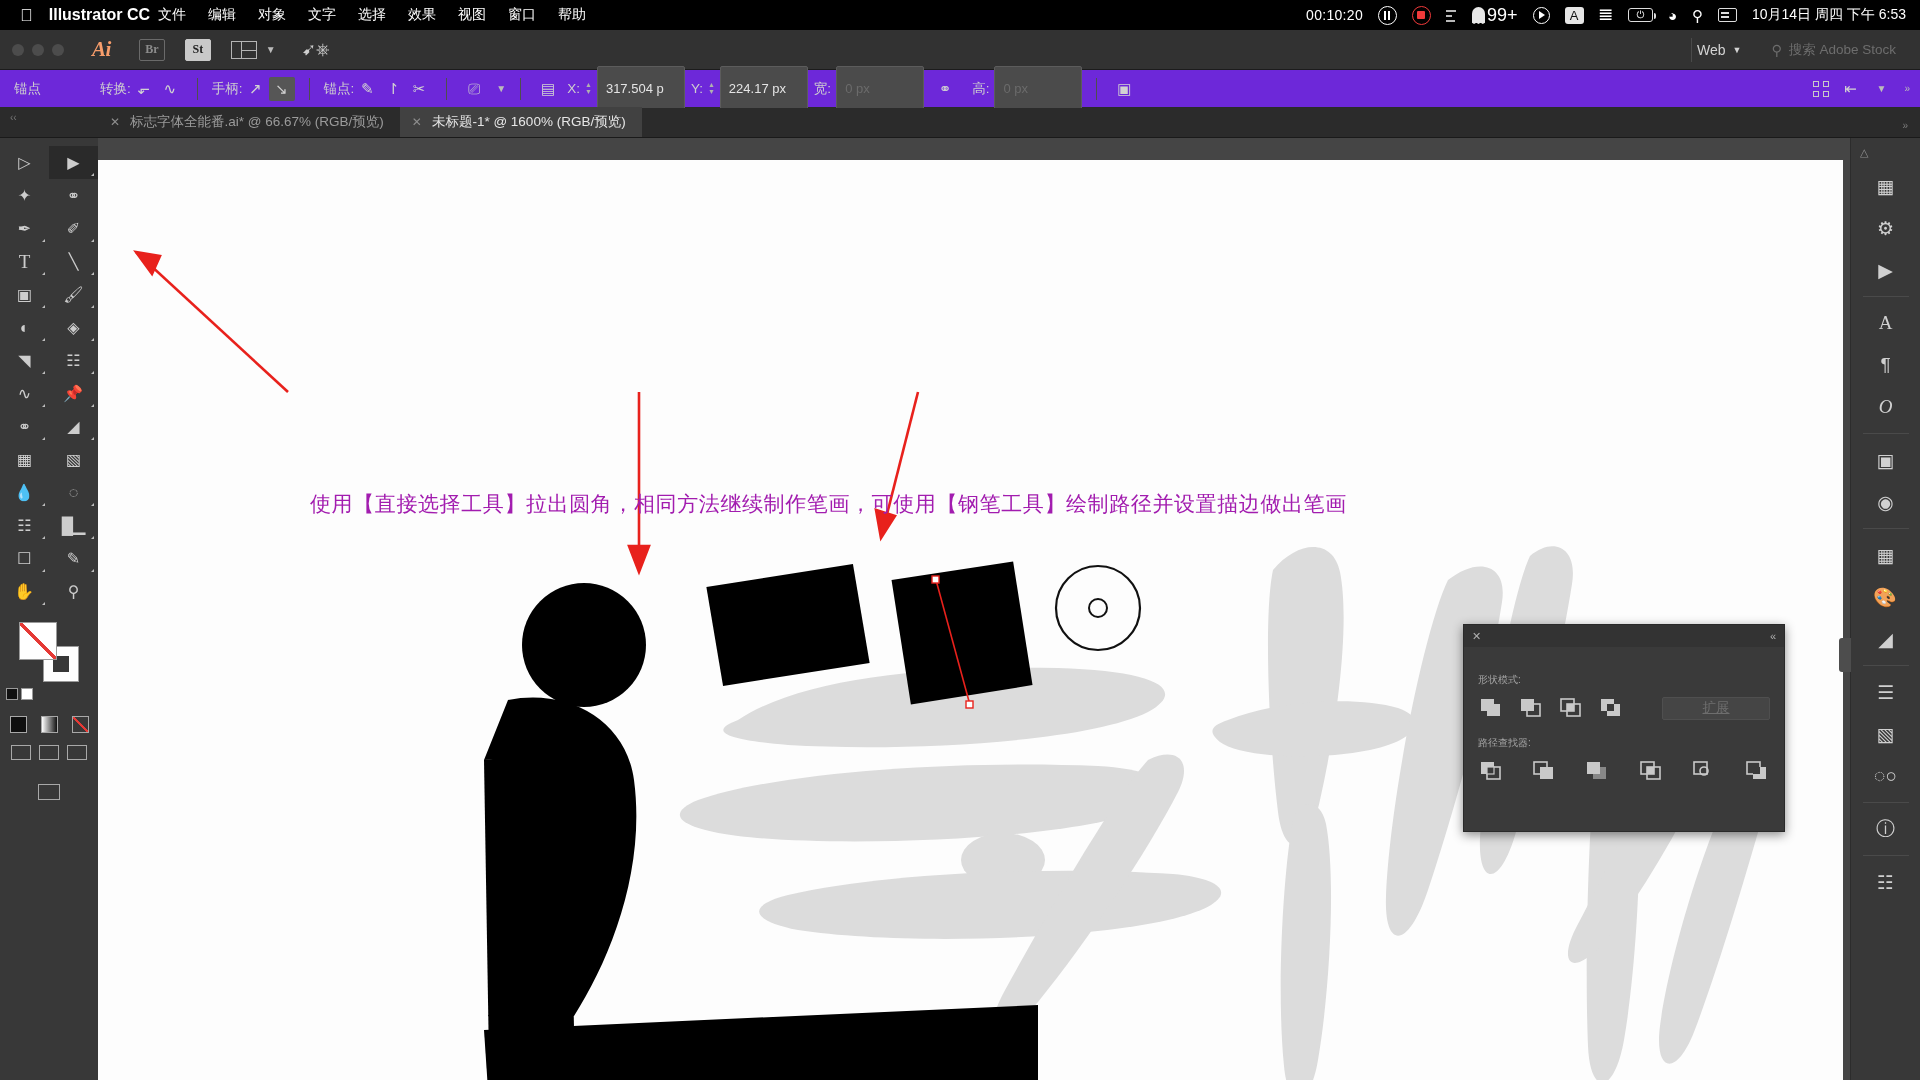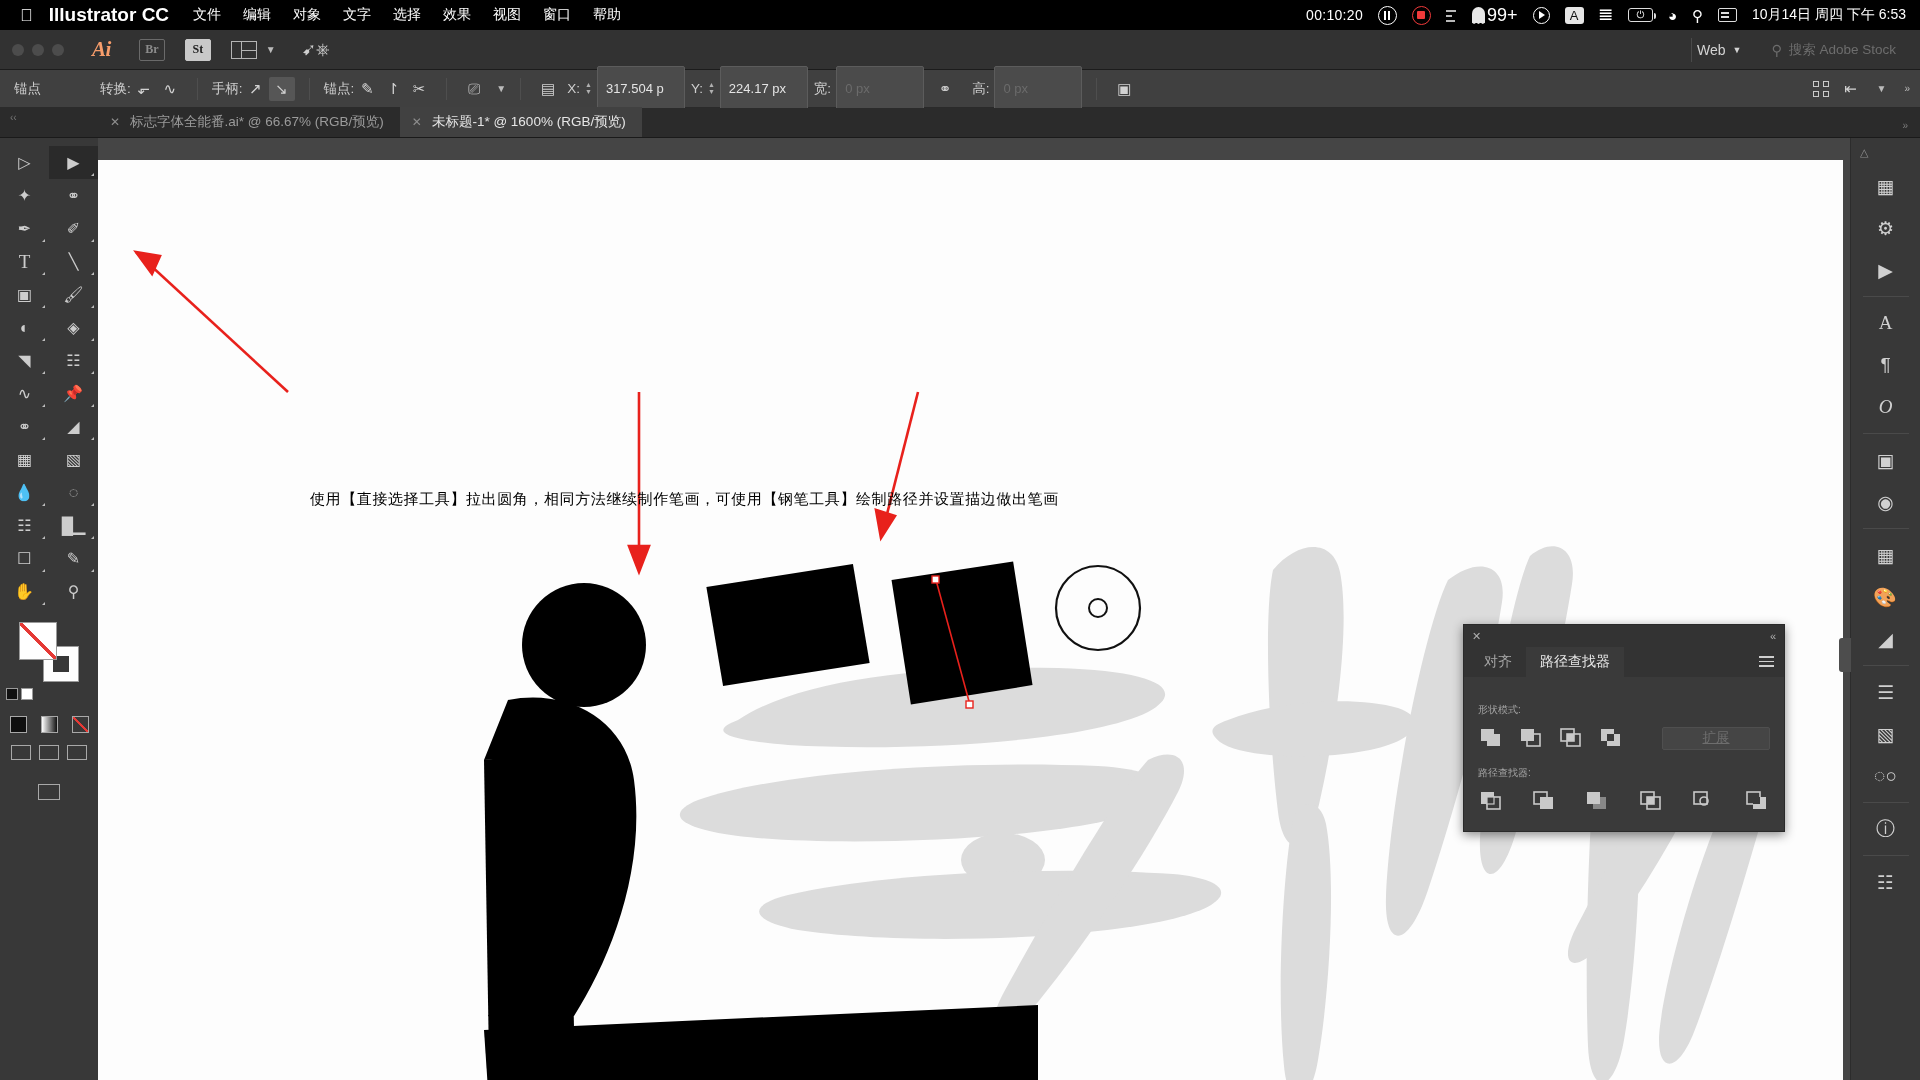--- a/index.html
+++ b/index.html
@@ -11,21 +11,21 @@
   }
   .app { position:relative; width:1920px; height:1080px; }
 
   
   .macbar {
     position:absolute; left:0; top:0; width:1920px; height:30px;
     background:#000; display:flex; align-items:center;
     padding:0 10px; color:#fff; font-size:14px;
   }
   .macbar .apple { font-size:17px; margin:0 16px 0 10px; line-height:1; }
-  .macbar .appname { font-weight:bold; margin-right:24px; font-size:19px; }
+  .macbar .appname { font-weight:bold; margin-right:8px; font-size:16px; }
   .macbar .mitem { margin-right:22px; font-size:14px; white-space:nowrap; }
   .macbar .spacer { flex:1; }
   .macbar .right { display:flex; align-items:center; gap:15px; padding-right:4px; }
   .rec-time { font-size:14px; letter-spacing:.3px; }
   .circ-btn {
     width:19px; height:19px; border-radius:50%; border:1.6px solid #fff;
     display:flex; align-items:center; justify-content:center;
   }
   .circ-btn.rec { border-color:#f03a3a; }
   .pause-ic { width:7px; height:9px; position:relative; }
@@ -120,21 +120,21 @@
   }
   .searchbox {
     display:flex; align-items:center; gap:7px; margin:0 24px 0 30px;
     color:#6d6d6d; font-size:13.5px;
   }
   .searchbox .sic { font-size:14px; }
 
   
   .ctrlbar {
     position:absolute; left:0; top:70px; width:1920px; height:38px;
-    background:#404040; display:flex; align-items:center;
+    background:#6d28d9; display:flex; align-items:center;
     border-bottom:1px solid #2a2a2a; padding-left:14px; font-size:13.5px;
     color:#cfcfcf;
   }
   .ctrlbar .lbl { white-space:nowrap; }
   .cdiv { width:1px; height:22px; background:#4e4e4e; margin:0 14px; }
   .icbtn {
     width:26px; height:24px; display:flex; align-items:center; justify-content:center;
     color:#d2d2d2; font-size:15px; border-radius:2px;
   }
   .icbtn.sel { background:#565656; }
@@ -211,22 +211,22 @@
   
   .canvas {
     position:absolute; left:98px; top:138px; right:70px; bottom:0;
     background:#454545; overflow:hidden;
   }
   .artboard {
     position:absolute; left:0; top:22px; width:1745px; height:960px;
     background:#fdfdfd;
   }
   .annot-text {
-    position:absolute; left:212px; top:330px; color:#000000;
-    font-size:15px; letter-spacing:0.6px; white-space:nowrap;
+    position:absolute; left:212px; top:330px; color:#a21caf;
+    font-size:21px; letter-spacing:0.6px; white-space:nowrap;
     font-family:"DejaVu Sans","Liberation Sans",sans-serif; font-weight:500;
   }
   .artsvg { position:absolute; left:0; top:0; width:100%; height:100%; }
 
   
   .pfpanel {
     position:absolute; left:1463px; top:624px; width:322px; height:208px;
     background:#3a3a3a; border:1px solid #2a2a2a;
     box-shadow:0 3px 10px rgba(0,0,0,.45); z-index:20;
   }
@@ -524,29 +524,20 @@
 
       <div class="annot-text">使用【直接选择工具】拉出圆角，相同方法继续制作笔画，可使用【钢笔工具】绘制路径并设置描边做出笔画</div>
     </div>
   </div>
 
   <div class="pfpanel">
     <div class="pf-head">
       <span>✕</span>
       <span>«</span>
     </div>
-    <div class="pf-tabs">
-      <span class="pf-tab">对齐</span>
-      <span class="pf-tab active">路径查找器</span>
-      <span class="pf-menu">
-          <i></i>
-          <i></i>
-          <i></i>
-        </span>
-    </div>
     <div class="pf-body">
       <div class="pf-label">形状模式:</div>
       <div class="pf-row">
         <span class="pf-btn">
           <svg width="22" height="20" viewBox="0 0 22 20">
               <rect x="1" y="1" width="13" height="12" fill="#c9c9c9"></rect>
               <rect x="7" y="6" width="13" height="12" fill="#c9c9c9"></rect>
             </svg>
         </span>
         <span class="pf-btn">

